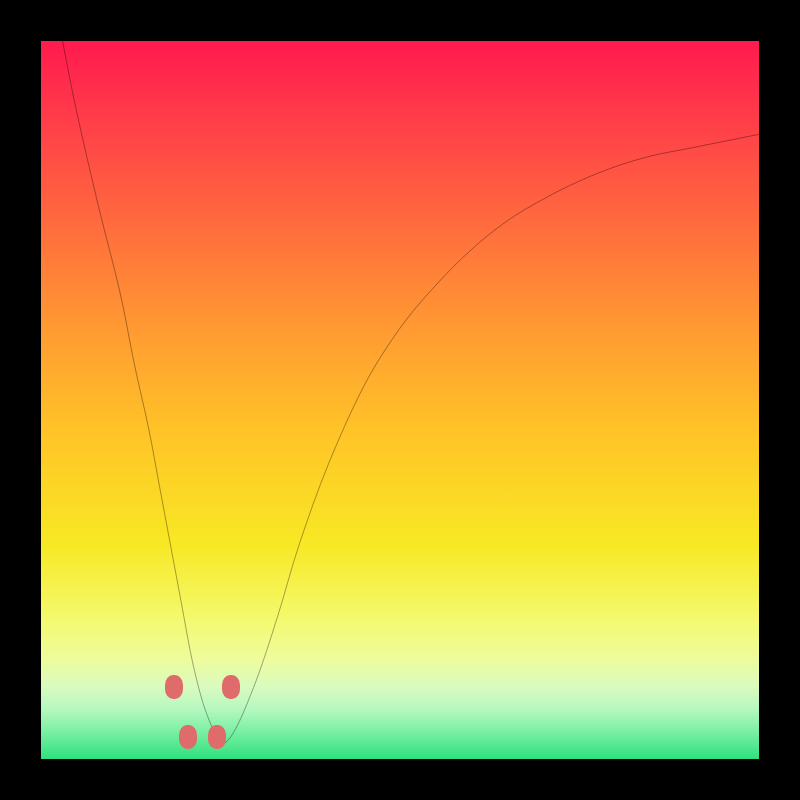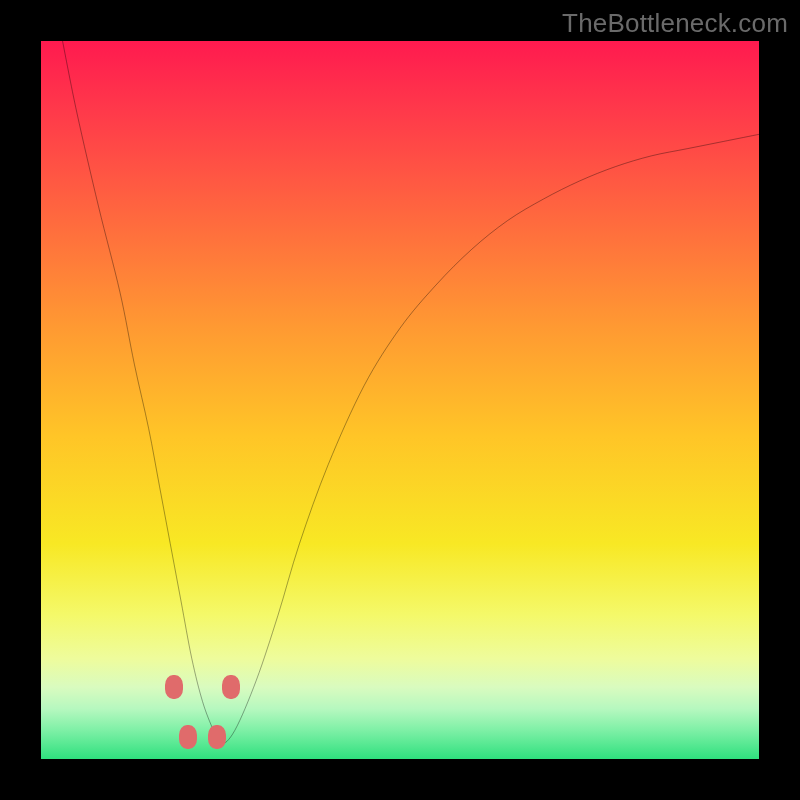--- a/index.html
+++ b/index.html
@@ -78,15 +78,14 @@
 
     <div class="markers" id="markers-layer">
         <div class="marker" style="left: 18.5%; top: 90%;"></div>
         <div class="marker" style="left: 26.5%; top: 90%;"></div>
         <div class="marker" style="left: 20.5%; top: 97%;"></div>
         <div class="marker" style="left: 24.5%; top: 97%;"></div>
       </div>
 
   </div>
 
-  <div class="watermark">TheBottleneck.com</div>
 
 </div>
 
 </body></html>

